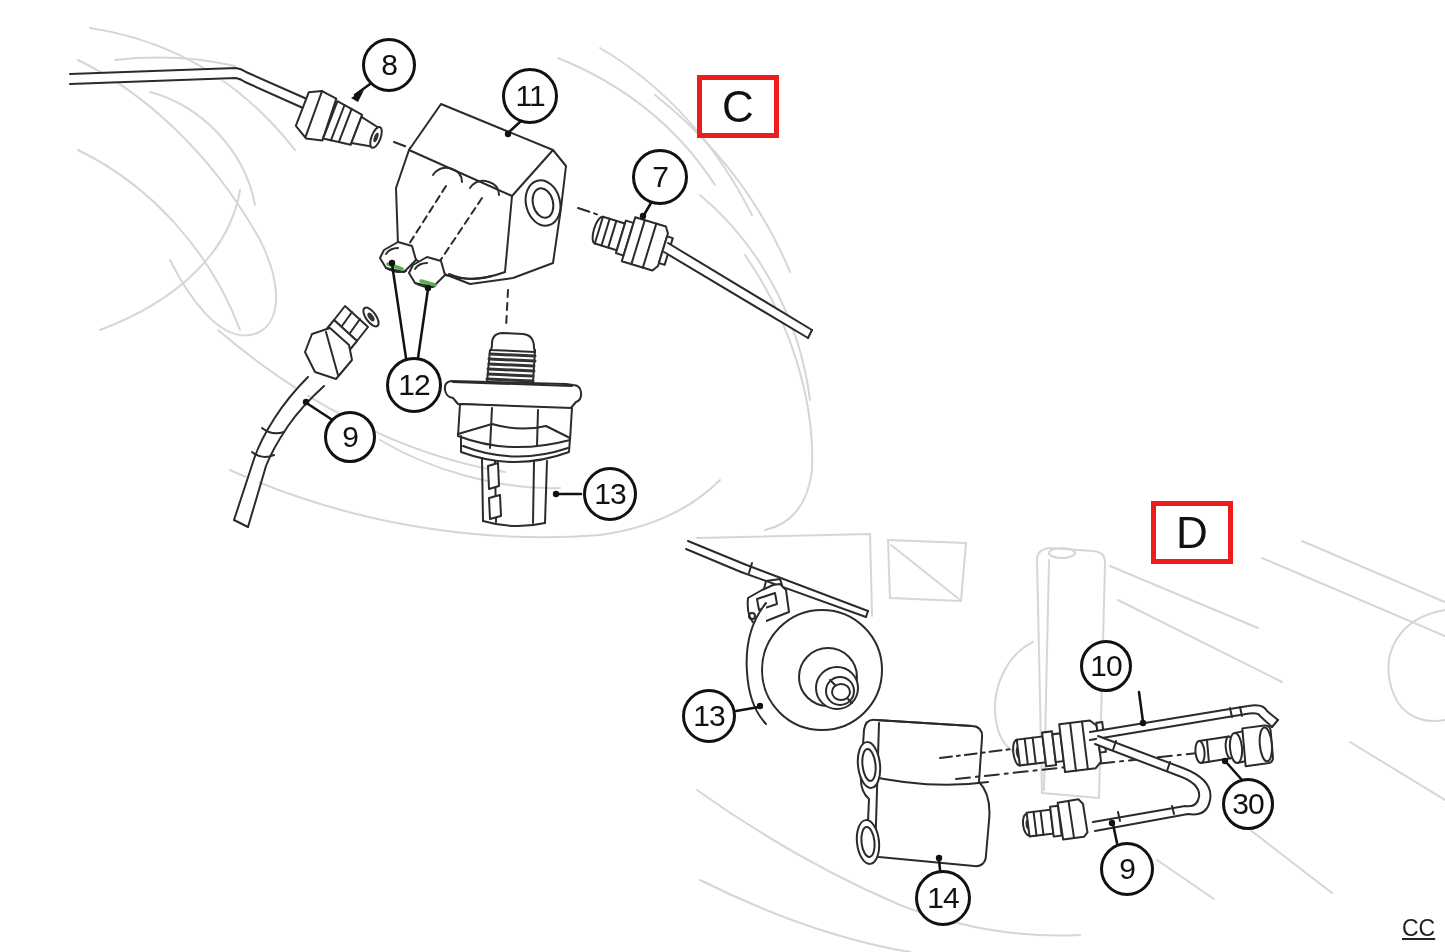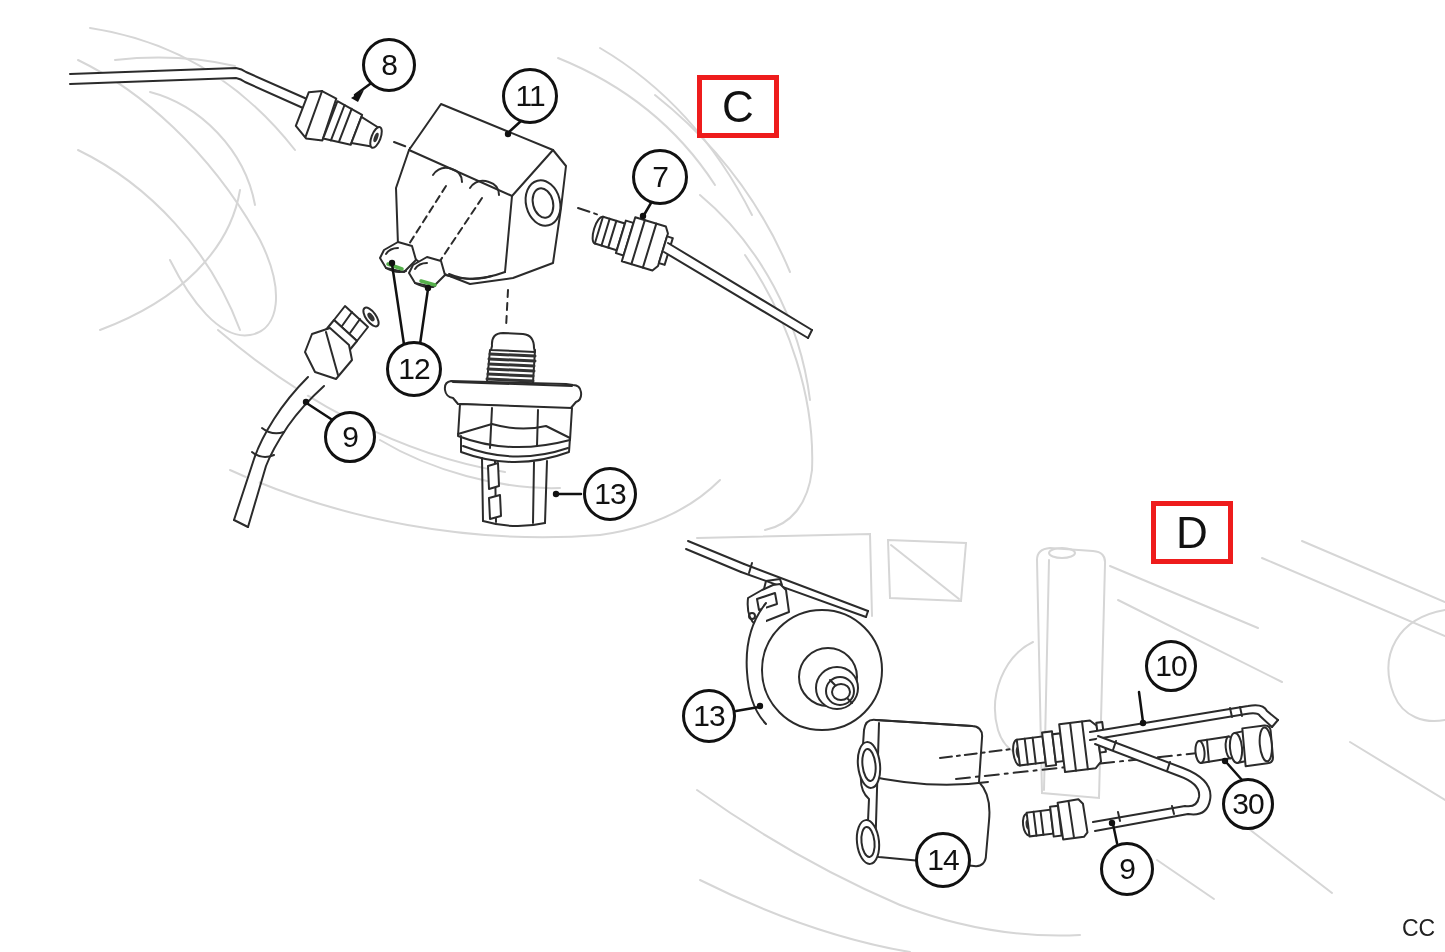--- a/index.html
+++ b/index.html
@@ -299,47 +299,47 @@
 
   <div class="callout" style="left:362px;top:38px;width:54px;height:54px;">
       <span>8</span>
     </div>
   <div class="callout" style="left:502px;top:68px;width:56px;height:56px;text-align:right;">
       <span>11</span>
     </div>
   <div class="callout" style="left:632px;top:149px;width:56px;height:56px;">
       <span>7</span>
     </div>
-  <div class="callout" style="left:386px;top:341px;width:56px;height:56px;">
+  <div class="callout" style="left:386px;top:357px;width:56px;height:56px;">
       <span>12</span>
     </div>
   <div class="callout" style="left:324px;top:411px;width:52px;height:52px;">
       <span>9</span>
     </div>
   <div class="callout" style="left:583px;top:467px;width:54px;height:54px;">
       <span>13</span>
     </div>
   <div class="callout" style="left:682px;top:689px;width:54px;height:54px;">
       <span>13</span>
     </div>
-  <div class="callout" style="left:1145px;top:640px;width:52px;height:52px;text-align:center;">
+  <div class="callout" style="left:1080px;top:640px;width:52px;height:52px;text-align:center;">
       <span>10</span>
     </div>
   <div class="callout" style="left:1222px;top:778px;width:52px;height:52px;">
       <span>30</span>
     </div>
   <div class="callout" style="left:1100px;top:842px;width:54px;height:54px;">
       <span>9</span>
     </div>
-  <div class="callout" style="left:915px;top:832px;width:56px;height:56px;text-align:center;">
+  <div class="callout" style="left:915px;top:870px;width:56px;height:56px;text-align:center;">
       <span>14</span>
     </div>
 
   <div class="viewlabel" style="left:697px;top:75px;width:82px;height:63px;">
       <span>C</span>
     </div>
   <div class="viewlabel" style="left:1151px;top:501px;width:82px;height:63px;">
       <span>D</span>
     </div>
 
-  <div class="corner" style="left:1402px;top:915px;">CC</div>
+  <div class="corner" style="left:1402px;top:915px;text-decoration:underline;">CC</div>
 
 </div>
 
 </body></html>

